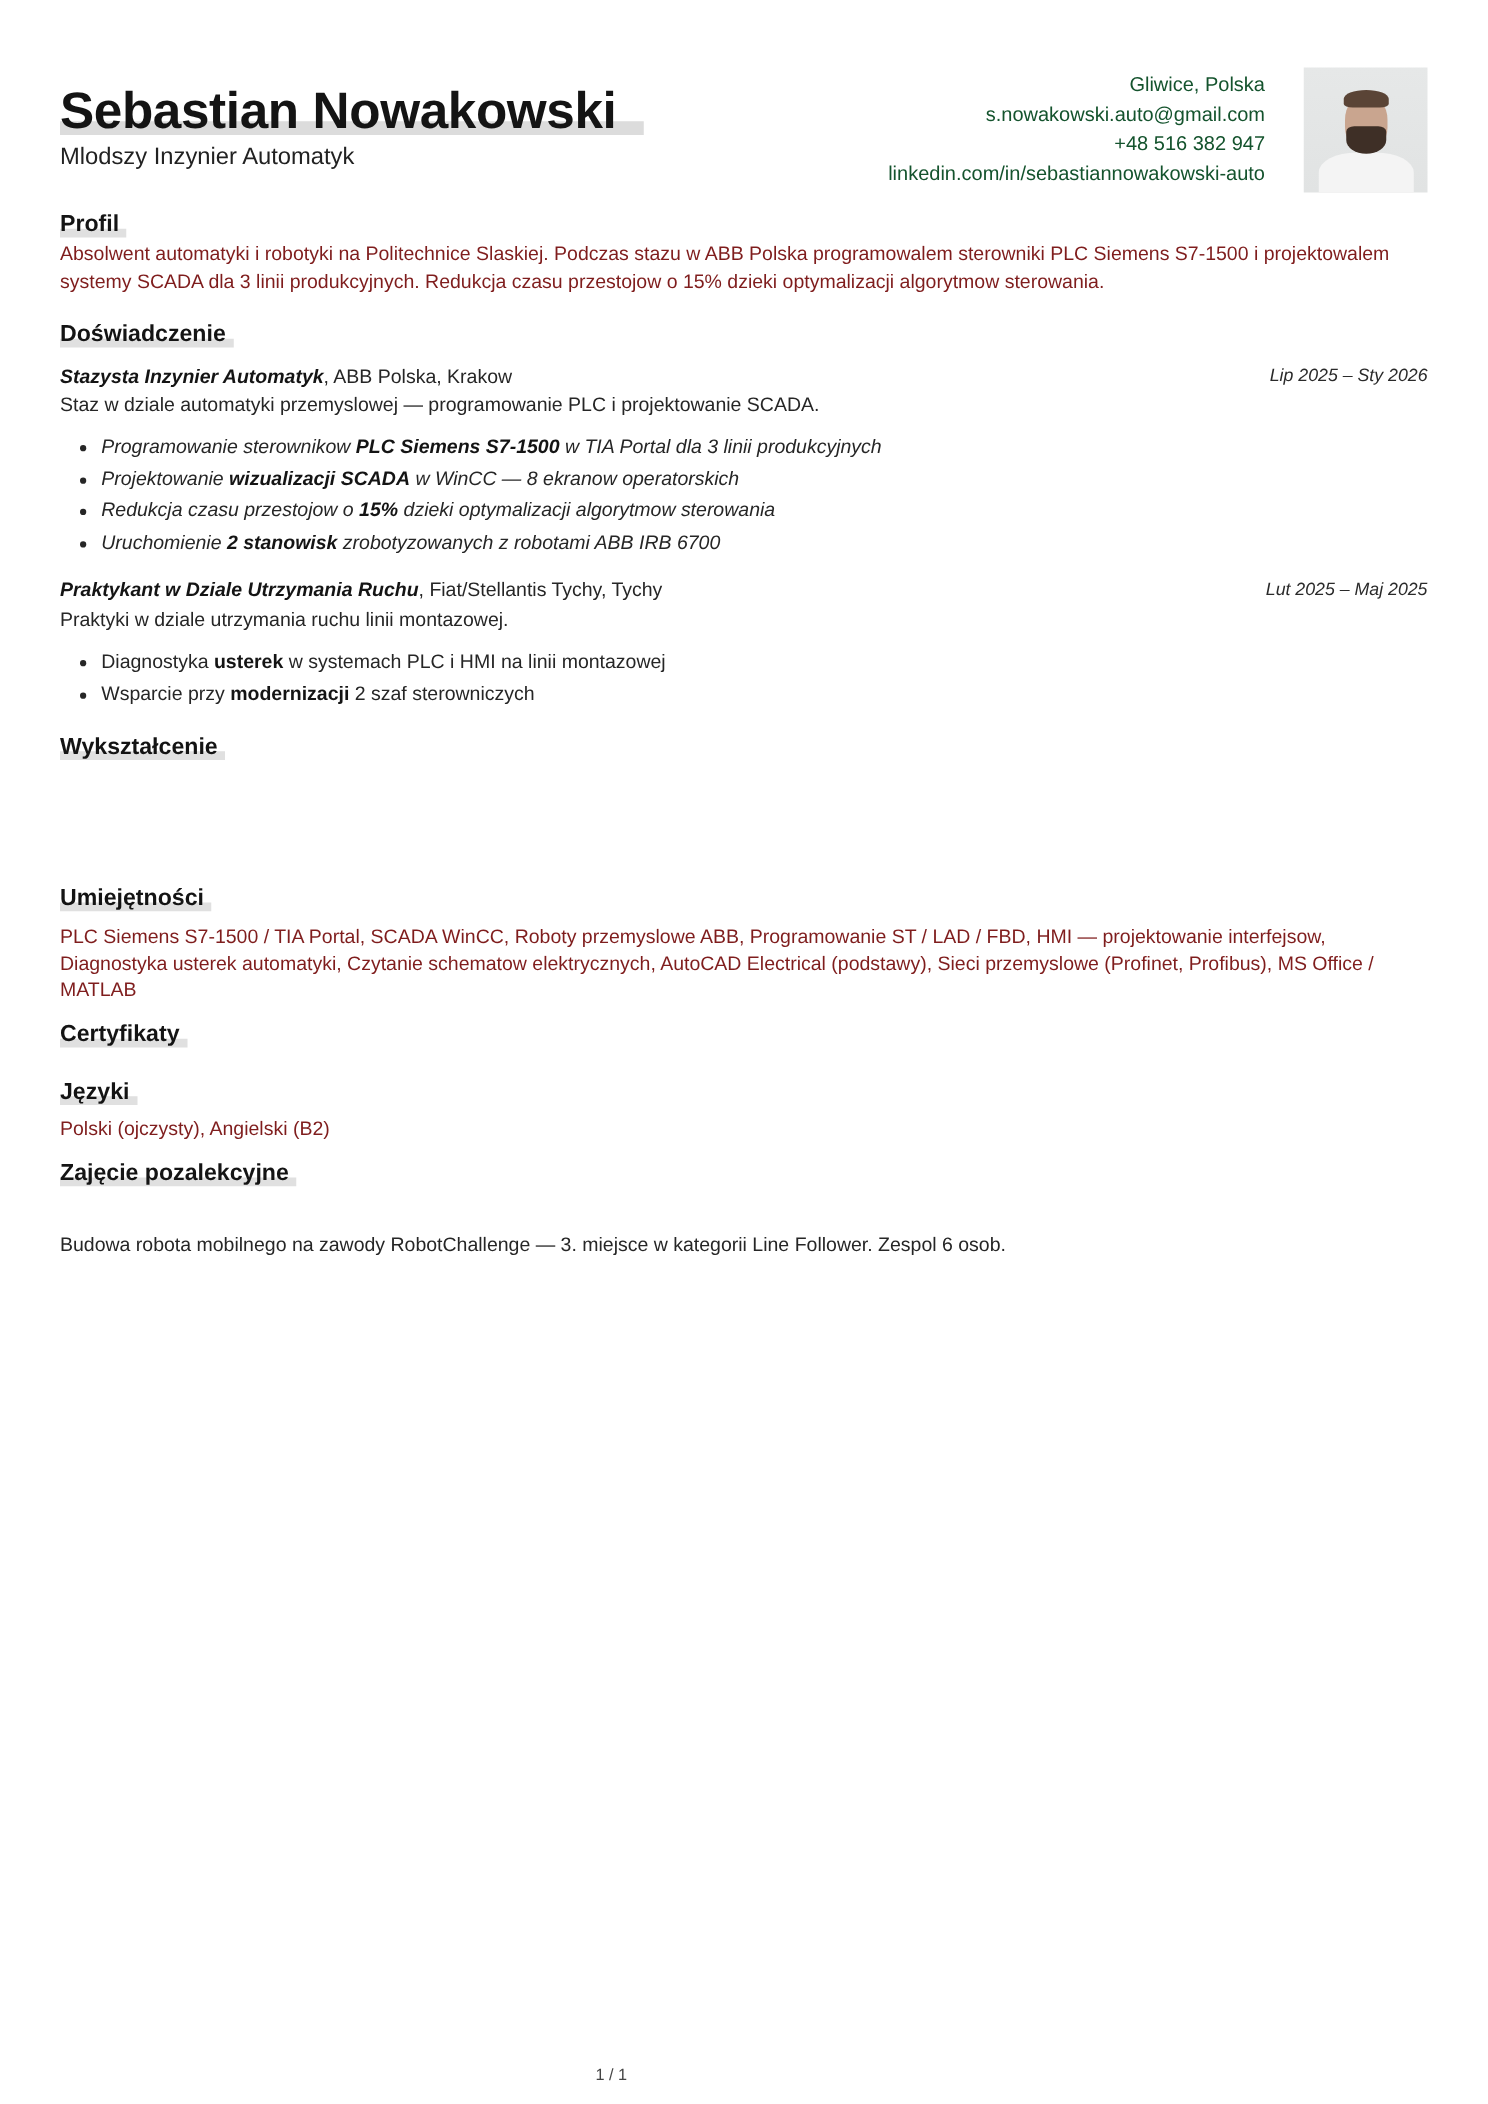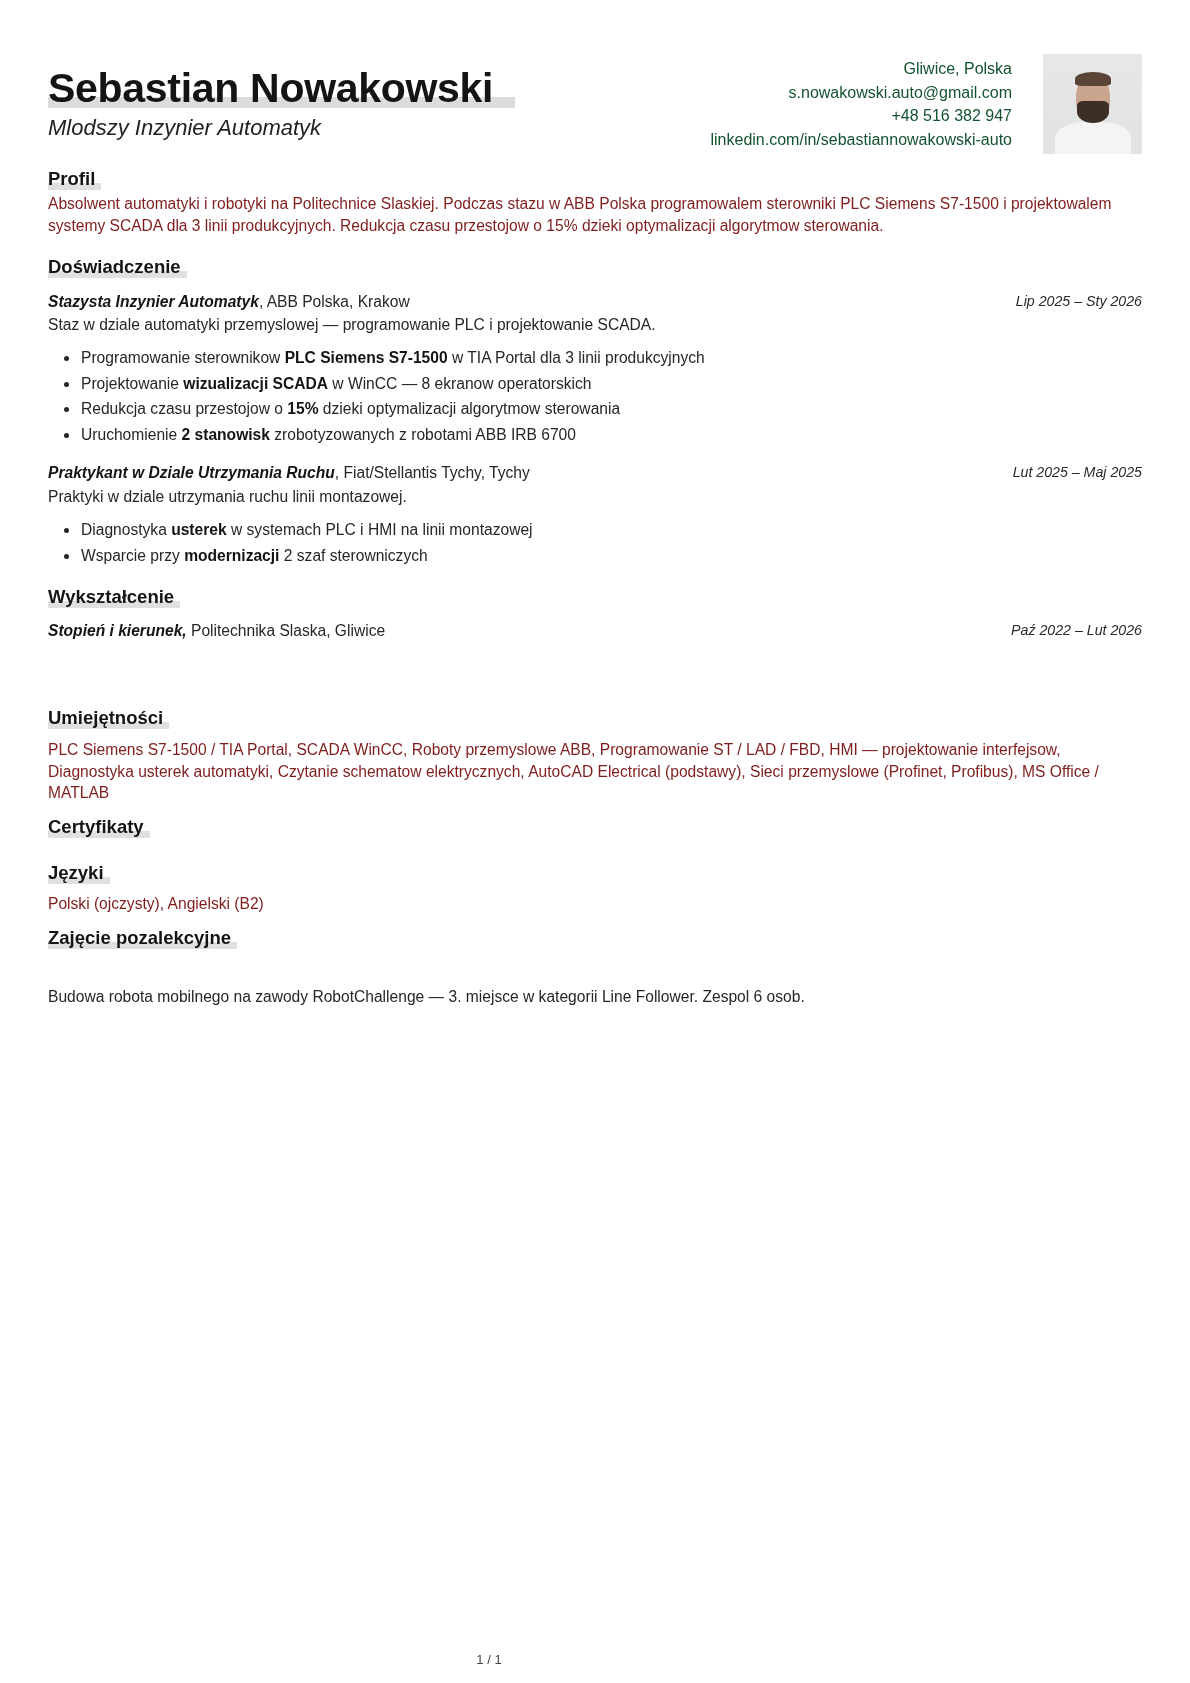--- a/index.html
+++ b/index.html
@@ -15,21 +15,21 @@
   .name {
     position: relative; display: inline-block;
     font-size: 41px; font-weight: 700; letter-spacing: -0.3px; color: #141414;
     line-height: 48px; padding-right: 22px; z-index: 1;
   }
   .name::after {
     content: ""; position: absolute; left: 0; right: 0; top: 33px; height: 11px;
     background: #dcdcdc; z-index: -1;
   }
   .title {
-    position: absolute; left: 0; top: 109px; font-size: 22px; font-style: italic; color: #222;
+    position: absolute; left: 0; top: 109px; font-size: 19px; color: #222;
   }
   .contact {
     position: absolute; right: 130px; top: 51px; text-align: right;
     font-size: 16px; line-height: 23.5px; color: #14532d;
   }
   .photo {
     position: absolute; left: 995px; top: 48px; width: 99px; height: 100px;
     background: linear-gradient(180deg, #e6e8e8 0%, #e1e3e3 100%);
     overflow: hidden;
   }
@@ -100,42 +100,38 @@
   <div class="h2" style="top:162px;">Profil</div>
   <div class="text" style="top:187px;">Absolwent automatyki i robotyki na Politechnice Slaskiej. Podczas stazu w ABB Polska programowalem sterowniki PLC Siemens S7-1500 i projektowalem systemy SCADA dla 3 linii produkcyjnych. Redukcja czasu przestojow o 15% dzieki optymalizacji algorytmow sterowania.</div>
 
   <div class="h2" style="top:250px;">Doświadczenie</div>
 
   <div class="row" style="top:285px;">
     <span class="role">Stazysta Inzynier Automatyk</span><span>, ABB Polska, Krakow</span>
     <span class="date">Lip 2025 – Sty 2026</span>
   </div>
   <div class="row" style="top:308px;">Staz w dziale automatyki przemyslowej — programowanie PLC i projektowanie SCADA.</div>
-  <ul class="bullets" style="top:339px;">
+  <ul class="bullets" style="top:339px;font-style:italic;">
     <li><span>Programowanie sterownikow </span><b>PLC Siemens S7-1500</b><span> w TIA Portal dla 3 linii produkcyjnych</span></li>
     <li><span>Projektowanie </span><b>wizualizacji SCADA</b><span> w WinCC — 8 ekranow operatorskich</span></li>
     <li><span>Redukcja czasu przestojow o </span><b>15%</b><span> dzieki optymalizacji algorytmow sterowania</span></li>
     <li><span>Uruchomienie </span><b>2 stanowisk</b><span> zrobotyzowanych z robotami ABB IRB 6700</span></li>
   </ul>
 
   <div class="row" style="top:456px;">
     <span class="role">Praktykant w Dziale Utrzymania Ruchu</span><span>, Fiat/Stellantis Tychy, Tychy</span>
     <span class="date">Lut 2025 – Maj 2025</span>
   </div>
   <div class="row" style="top:480px;">Praktyki w dziale utrzymania ruchu linii montazowej.</div>
   <ul class="bullets" style="top:511px;">
     <li><span>Diagnostyka </span><b>usterek</b><span> w systemach PLC i HMI na linii montazowej</span></li>
     <li><span>Wsparcie przy </span><b>modernizacji</b><span> 2 szaf sterowniczych</span></li>
   </ul>
 
   <div class="h2" style="top:580px;">Wykształcenie</div>
-  <div class="row" style="top:614px;">
-    <span class="role">Stopień i kierunek,</span><span> Politechnika Slaska, Gliwice</span>
-    <span class="date">Paź 2022 – Lut 2026</span>
-  </div>
 
   <div class="h2" style="top:701px;">Umiejętności</div>
   <div class="text" style="top:733px;">PLC Siemens S7-1500 / TIA Portal, SCADA WinCC, Roboty przemyslowe ABB, Programowanie ST / LAD / FBD, HMI — projektowanie interfejsow, Diagnostyka usterek automatyki, Czytanie schematow elektrycznych, AutoCAD Electrical (podstawy), Sieci przemyslowe (Profinet, Profibus), MS Office / MATLAB</div>
 
   <div class="h2" style="top:810px;">Certyfikaty</div>
 
   <div class="h2" style="top:856px;">Języki</div>
   <div class="text" style="top:887px;">Polski (ojczysty), Angielski (B2)</div>
 
   <div class="h2" style="top:921px;">Zajęcie pozalekcyjne</div>

